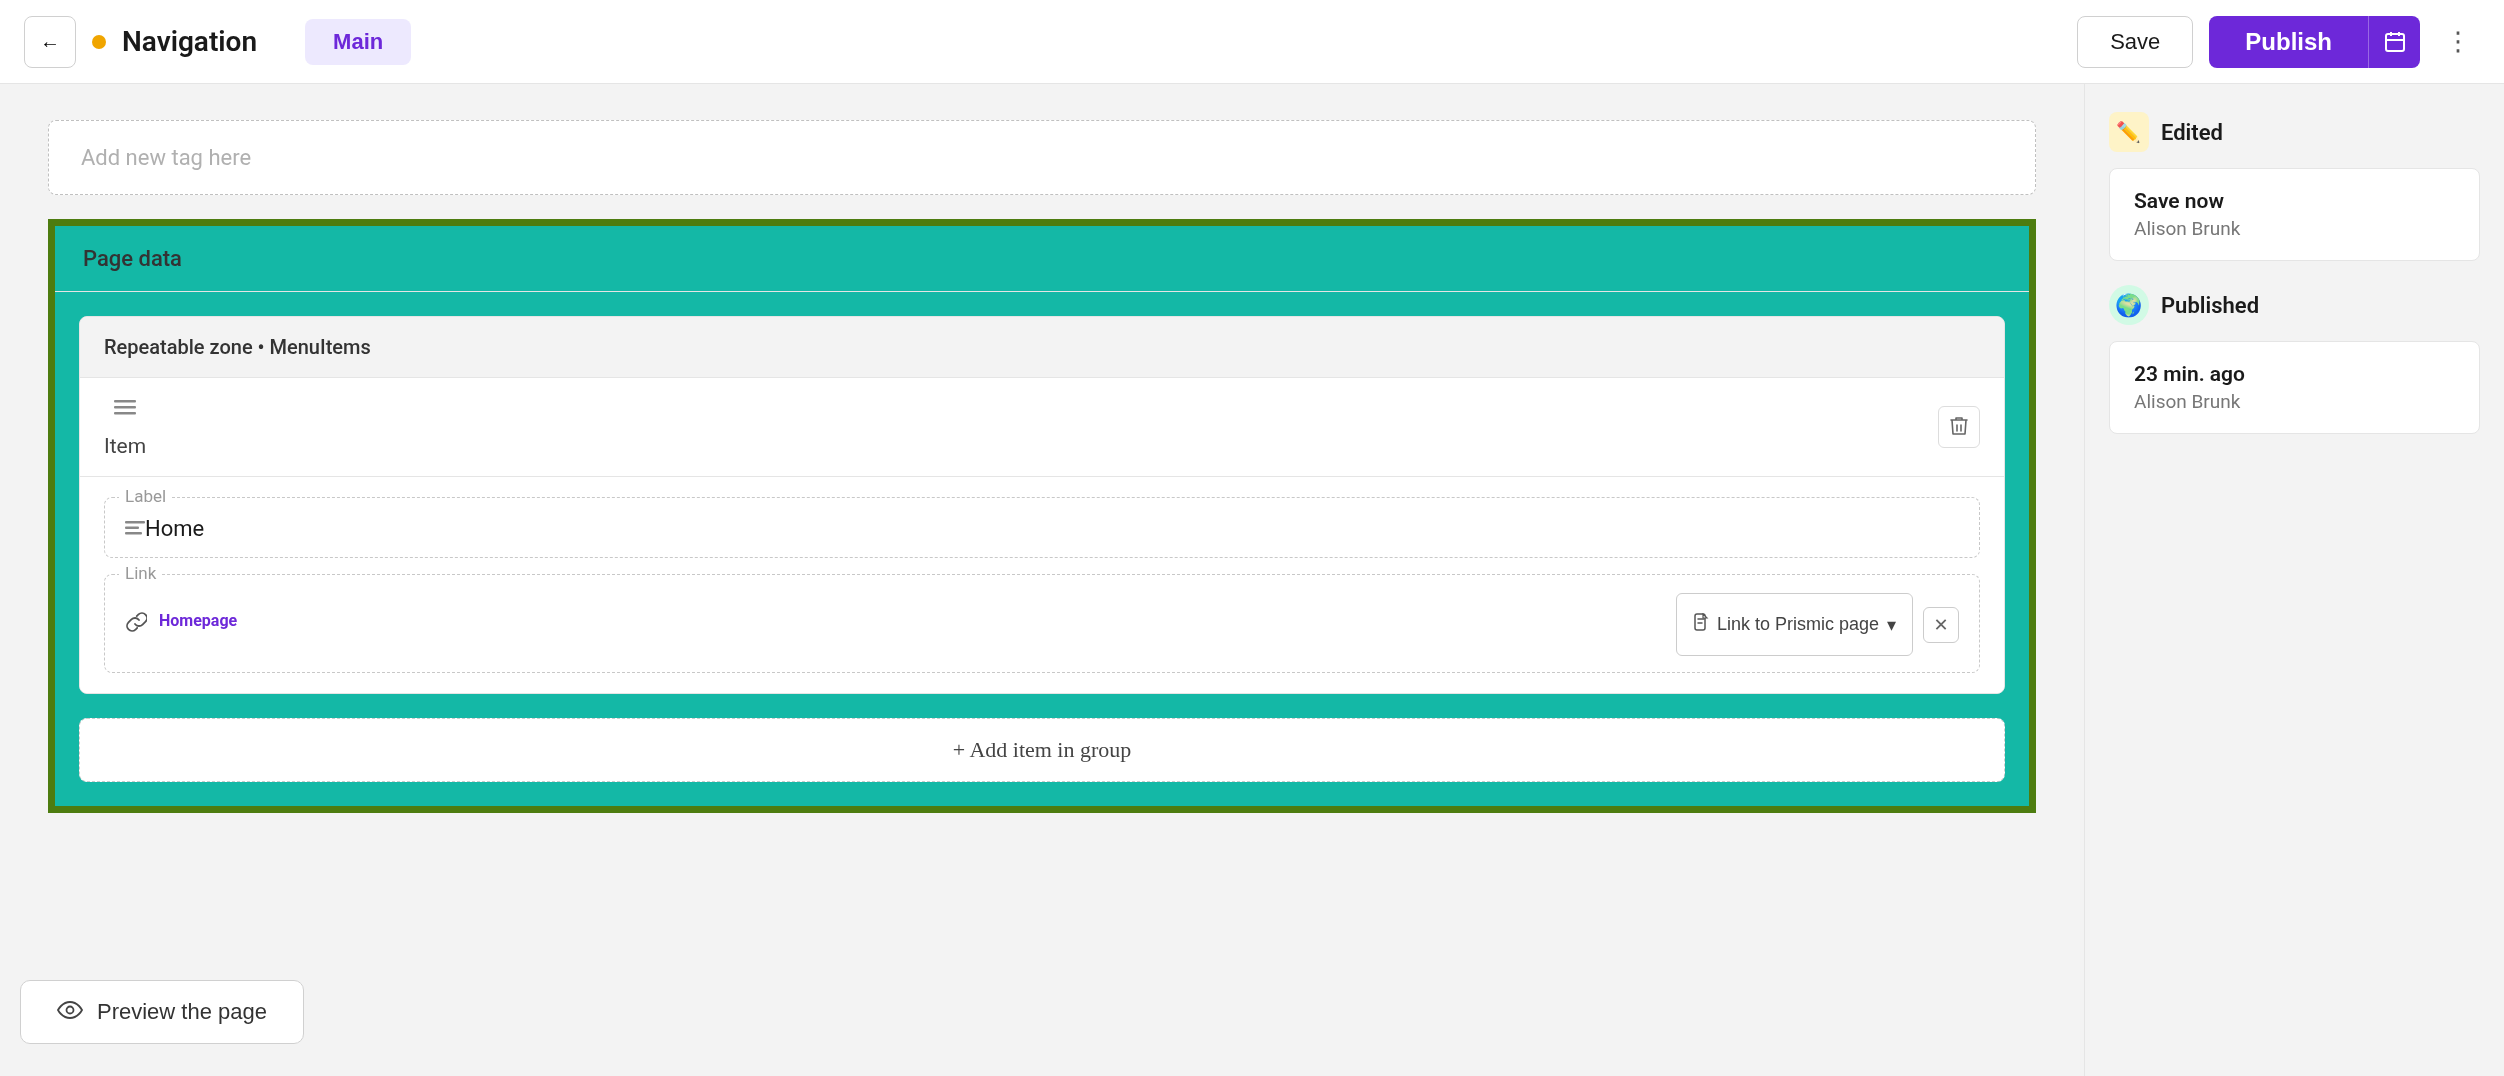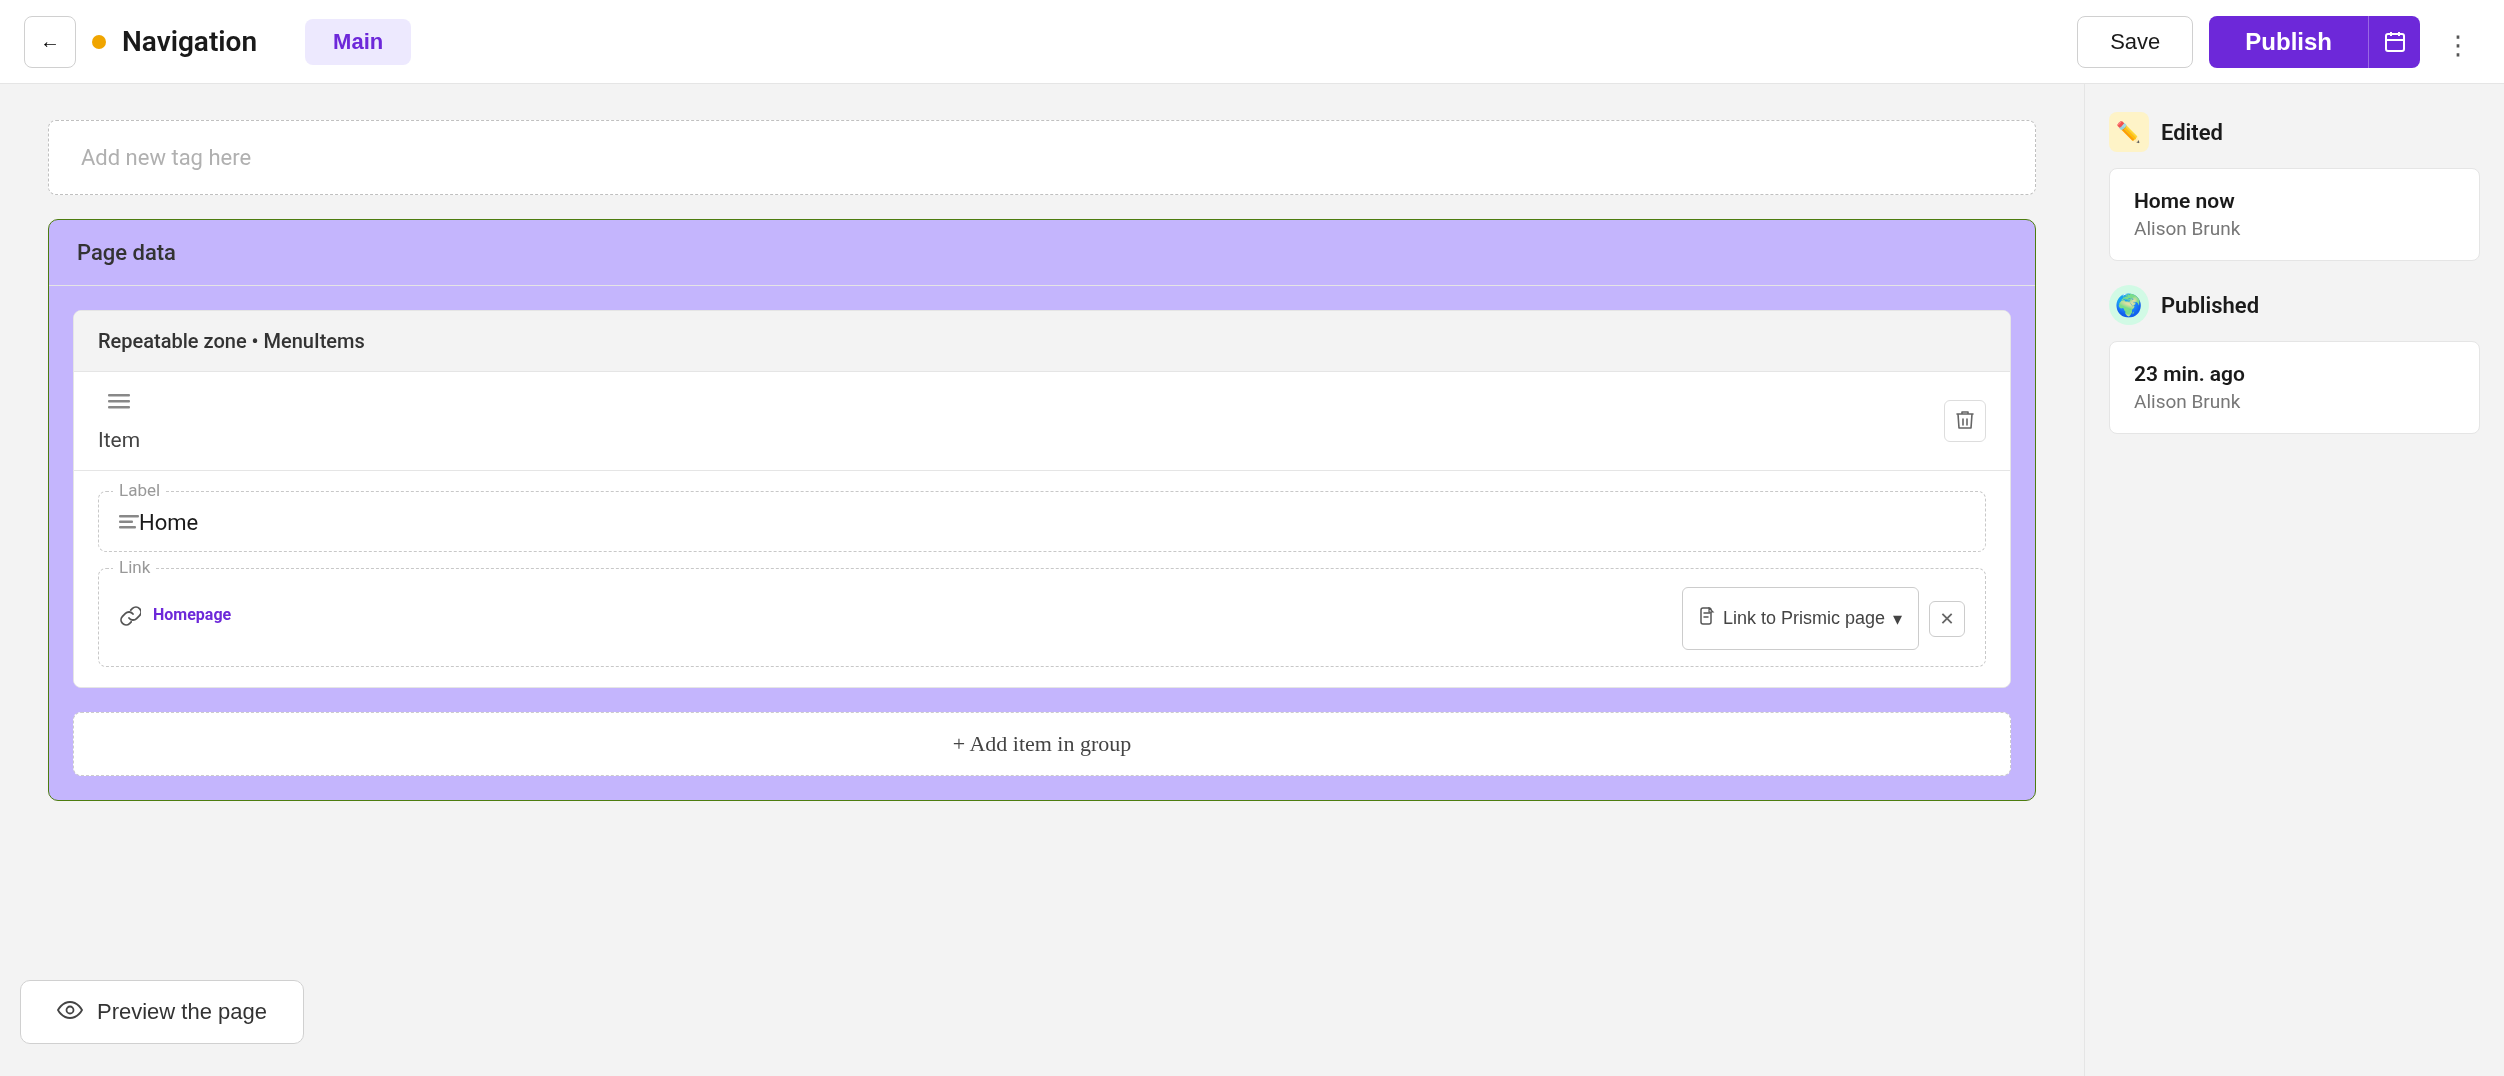--- a/index.html
+++ b/index.html
@@ -61,21 +61,21 @@
       font-size: 22px;
       font-weight: 600;
       padding: 10px 28px;
       border-radius: 8px;
       border: none;
       cursor: pointer;
       margin-left: 32px;
     }
     .header-right {
       display: flex;
-      align-items: flex-end;
+      align-items: center;
       gap: 16px;
     }
     .save-btn {
       height: 52px;
       padding: 0 32px;
       font-size: 22px;
       font-weight: 500;
       border: 1.5px solid #d0d0d0;
       border-radius: 8px;
       background: #fff;
@@ -147,23 +147,23 @@
       border-radius: 8px;
       background: #fff;
       padding: 24px 32px;
       margin-bottom: 24px;
       color: #b0b0b0;
       font-size: 22px;
     }
 
     
     .page-data-section {
-      background: #c4b5fd;
-      border-radius: 10px;
-      border: 1px solid #4d7c0f;
+      background: #14b8a6;
+      border-radius: 0;
+      border: 7px solid #4d7c0f;
       overflow: hidden;
     }
     .page-data-header {
       padding: 20px 28px;
       font-size: 22px;
       font-weight: 500;
       color: #333;
       border-bottom: 1px solid #e5e5e5;
     }
 
@@ -544,21 +544,21 @@
   <aside class="right-sidebar">
 
     <div class="edited-section">
       <div class="section-title-row">
         <div class="section-icon">
           <span>✏️</span>
         </div>
         <span class="section-title">Edited</span>
       </div>
       <div class="history-card">
-        <div class="history-time">Home now</div>
+        <div class="history-time">Save now</div>
         <div class="history-author">Alison Brunk</div>
       </div>
     </div>
 
     <div class="published-section">
       <div class="section-title-row">
         <div class="globe-icon">
           <span>🌍</span>
         </div>
         <span class="section-title">Published</span>

